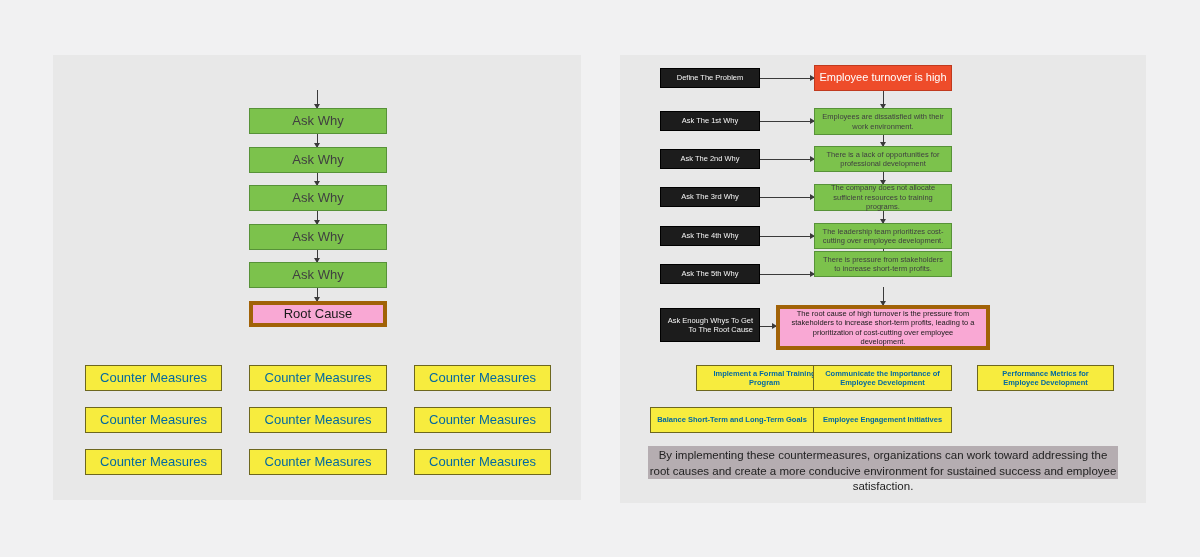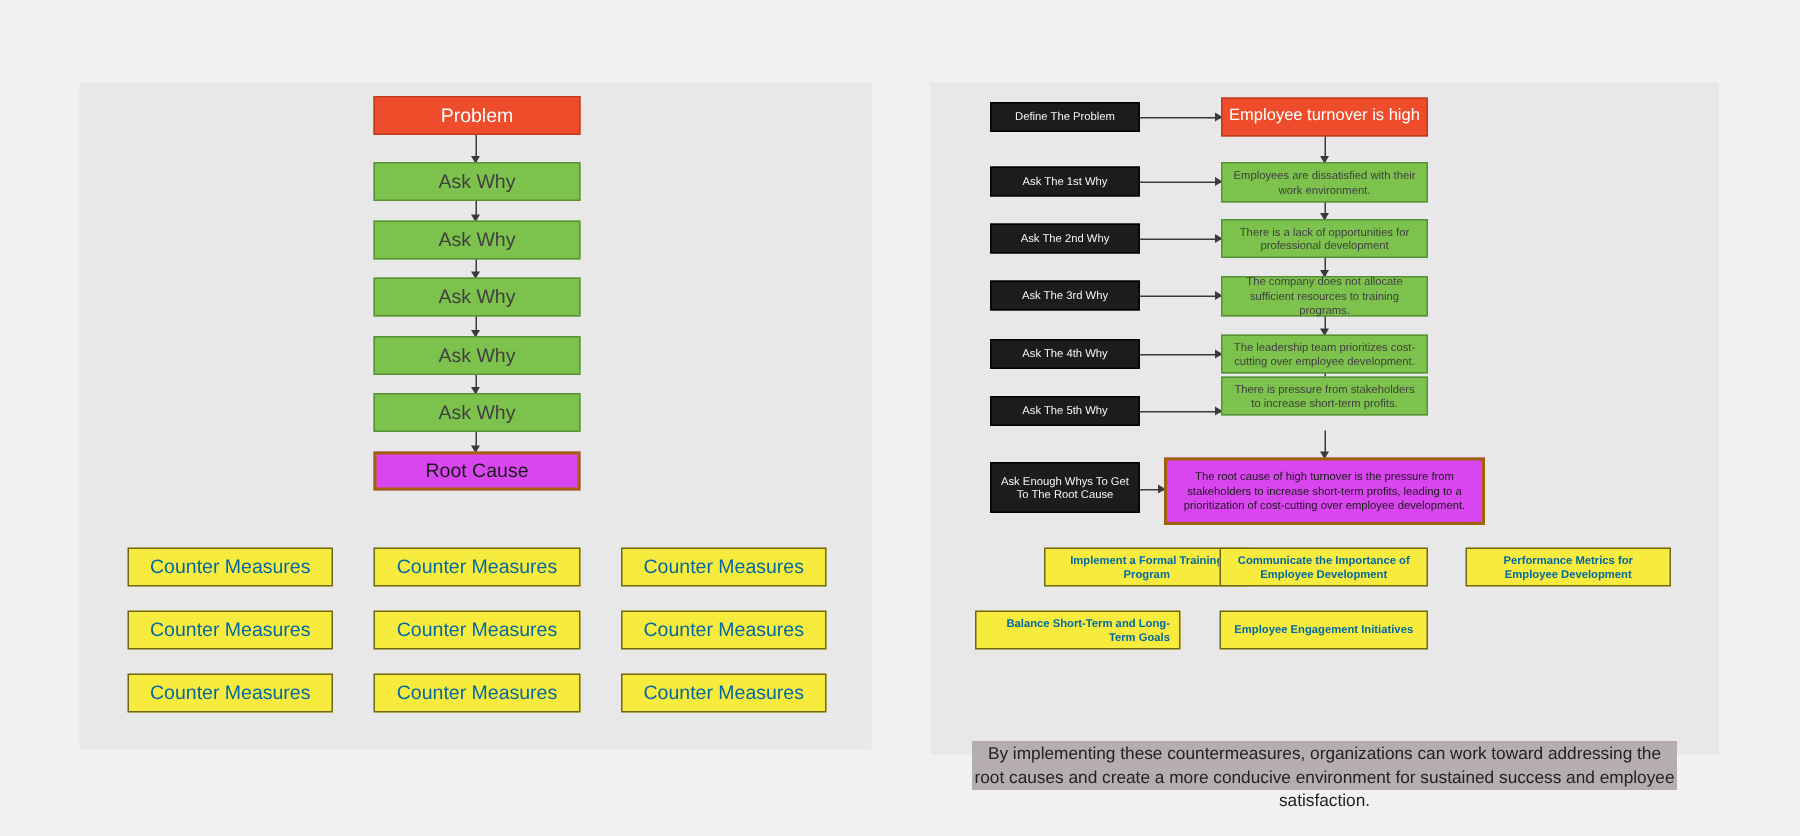--- a/index.html
+++ b/index.html
@@ -13,23 +13,23 @@
   #left-panel{left:53px;top:55px;width:528px;height:445px;}
   #right-panel{left:620px;top:55px;width:526px;height:448px;}
 
   .box{
     position:absolute;box-sizing:border-box;
     display:flex;align-items:center;justify-content:center;
     text-align:center;line-height:1.25;
   }
   .red{background:#ee4c2a;border:1px solid #c03a1e;color:#ffffff;}
   .green{background:#7cc24c;border:1px solid #579238;color:#404040;}
-  .amber{background:#d946ef;border:2px solid #a16207;color:#1a1a1a;}
+  .amber{background:#f9a8d4;border:4px solid #a16207;color:#1a1a1a;}
   .yellow{background:#f7ec3e;border:1px solid #6d671f;color:#0369a1;}
-  .black{background:#1c1c1c;border:1px solid #000;color:#f5f5f5;}
+  .black{background:#1c1c1c;border:1px solid #000;color:#f5f5f5;text-align:right;}
 
   .fs-lg{font-size:13px;}
   .fs-md{font-size:11px;}
   .fs-sm{font-size:7.5px;padding:2px 6px;}
   .bold{font-weight:bold;}
 
   .varrow{position:absolute;width:0;border-left:1px solid #3a3a3a;}
   .varrow::after{
     content:'';position:absolute;bottom:-1px;left:-4px;width:0;height:0;
     border-left:3.5px solid transparent;border-right:3.5px solid transparent;
@@ -40,29 +40,27 @@
     content:'';position:absolute;right:-1px;top:-4px;width:0;height:0;
     border-top:3.5px solid transparent;border-bottom:3.5px solid transparent;
     border-left:5px solid #3a3a3a;
   }
 
   .summary{
     position:absolute;left:28px;top:391px;width:470px;
     font-size:11.5px;line-height:15.5px;text-align:center;color:#222;
     background:linear-gradient(to bottom,#b5adb1 0px,#b5adb1 33px,rgba(0,0,0,0) 33px);
     padding-top:2px;
-    margin-top:48px;
   }
 </style>
 </head>
 <body>
 
 <div class="panel" id="left-panel">
 
-  <div class="box red fs-lg" style="left:196px;top:9px;width:138px;height:26px;">Problem</div>
 
   <div class="varrow" style="left:264px;top:35px;height:18px;"></div>
   <div class="box green fs-lg" style="left:196px;top:53px;width:138px;height:26px;">Ask Why</div>
 
   <div class="varrow" style="left:264px;top:79px;height:13px;"></div>
   <div class="box green fs-lg" style="left:196px;top:92px;width:138px;height:26px;">Ask Why</div>
 
   <div class="varrow" style="left:264px;top:118px;height:12px;"></div>
   <div class="box green fs-lg" style="left:196px;top:130px;width:138px;height:26px;">Ask Why</div>
 
@@ -123,17 +121,17 @@
   <div class="varrow" style="left:263px;top:194px;height:12px;"></div>
   <div class="box green fs-sm" style="left:194px;top:196px;width:138px;height:26px;">There is pressure from stakeholders to increase short-term profits.</div>
 
   <div class="varrow" style="left:263px;top:232px;height:18px;"></div>
   <div class="box amber fs-sm" style="left:156px;top:250px;width:214px;height:45px;padding:2px 10px;">The root cause of high turnover is the pressure from stakeholders to increase short-term profits, leading to a prioritization of cost-cutting over employee development.</div>
 
   <div class="box yellow fs-sm bold" style="left:30px;top:310px;width:137px;height:26px;margin-left:46px;">Implement a Formal Training Program</div>
   <div class="box yellow fs-sm bold" style="left:193px;top:310px;width:139px;height:26px;">Communicate the Importance of Employee Development</div>
   <div class="box yellow fs-sm bold" style="left:357px;top:310px;width:137px;height:26px;">Performance Metrics for Employee Development</div>
 
-  <div class="box yellow fs-sm bold" style="left:30px;top:352px;width:137px;height:26px;text-align:right;">Balance Short-Term and Long-Term Goals</div>
+  <div class="box yellow fs-sm bold" style="left:30px;top:352px;width:164px;height:26px;">Balance Short-Term and Long-Term Goals</div>
   <div class="box yellow fs-sm bold" style="left:193px;top:352px;width:139px;height:26px;">Employee Engagement Initiatives</div>
 
   <div class="summary">By implementing these countermeasures, organizations can work toward addressing the root causes and create a more conducive environment for sustained success and employee satisfaction.</div>
 </div>
 
 </body></html>

